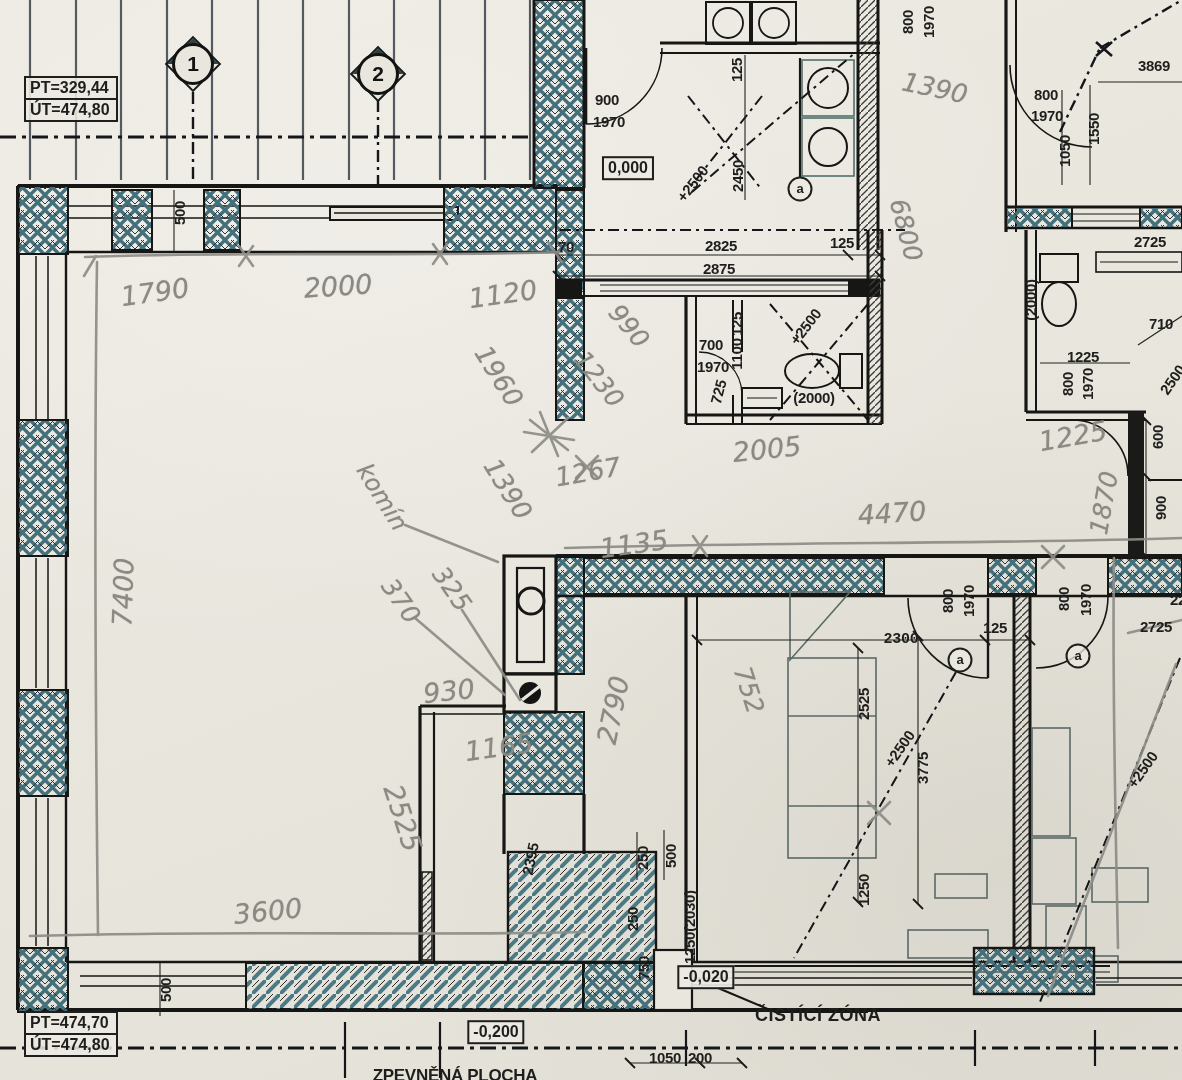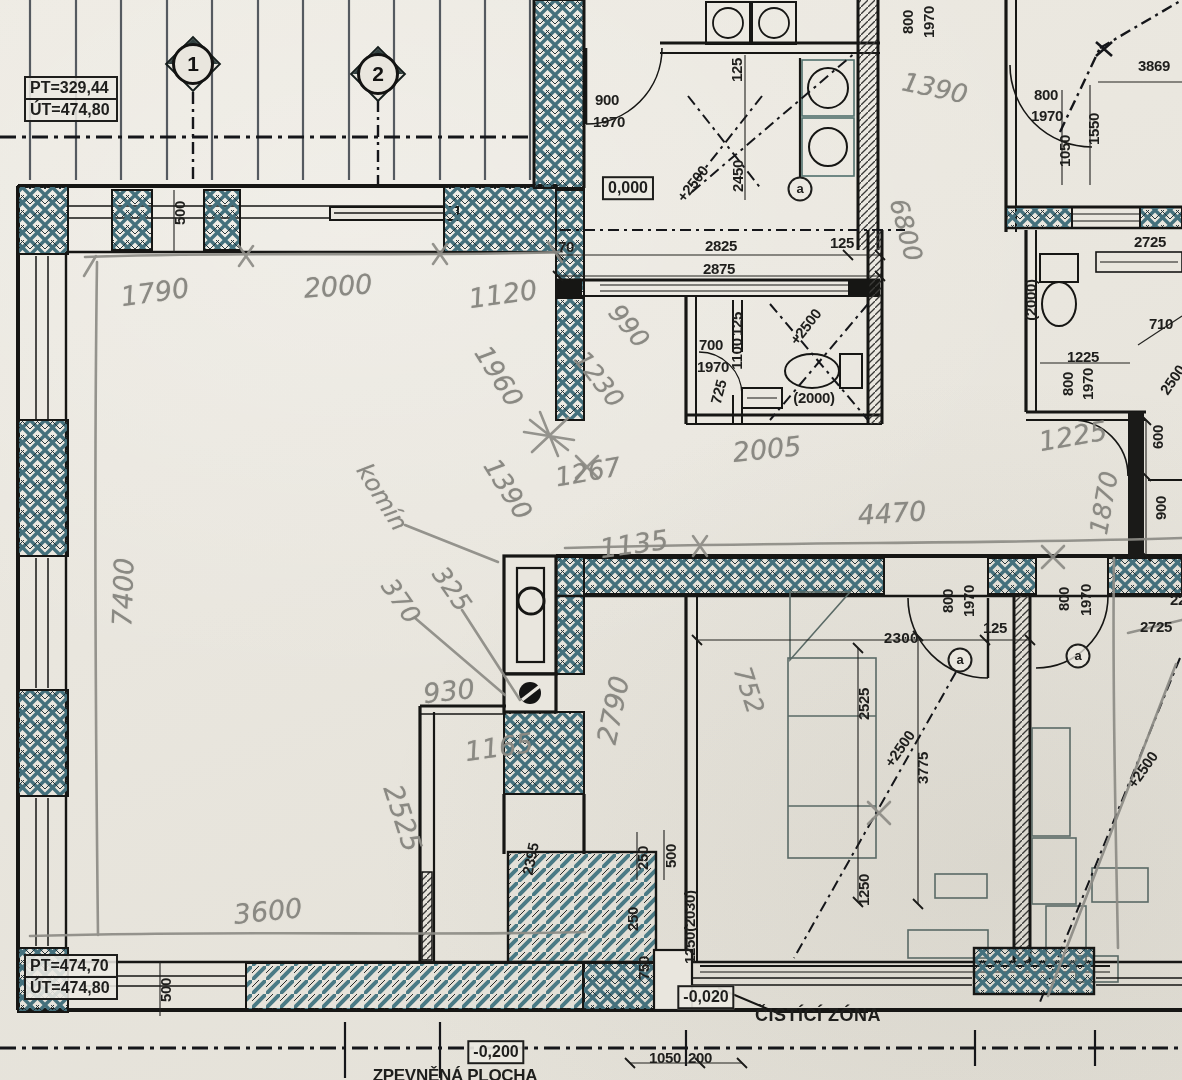--- a/index.html
+++ b/index.html
@@ -12,21 +12,21 @@
     background:
       radial-gradient(1200px 800px at 30% 20%, rgba(255,255,255,.25), rgba(0,0,0,0) 60%),
       radial-gradient(900px 700px at 85% 80%, rgba(120,115,100,.10), rgba(0,0,0,0) 70%),
       linear-gradient(160deg,#edeae2 0%,#e9e6de 45%,#e3e0d7 100%);
   }
   svg{position:absolute;left:0;top:0;}
   #labels{position:absolute;left:0;top:0;width:100%;height:100%;}
   .lbl{position:absolute;transform:translate(-50%,-50%) rotate(var(--r,0deg));white-space:nowrap;z-index:5;}
   .p{font:700 15px/1.1 "Liberation Sans",sans-serif;color:#1e1e1c;letter-spacing:-.3px;}
   .b{font:700 16px/1.1 "Liberation Sans",sans-serif;color:#1e1e1c;border:2px solid #1e1e1c;
-     padding:1px 4px;background:rgba(236,233,226,.92);margin-top:20px;}
+     padding:1px 4px;background:rgba(236,233,226,.92);}
   .u{font:700 18px/1.1 "Liberation Sans",sans-serif;color:#1e1e1c;letter-spacing:.5px;}
   .h{font:italic 400 27px/1 "DejaVu Sans",sans-serif;color:#8a8983;text-shadow:0 0 1px rgba(130,128,120,.55);}
   .c{width:21px;height:21px;border:2.2px solid #1e1e1c;border-radius:50%;
      font:700 13px/19px "Liberation Sans",sans-serif;text-align:center;color:#1e1e1c;
      background:rgba(236,233,226,.75);}
   .elev{position:absolute;z-index:6;}
   .erow{font:700 16px/1 "Liberation Sans",sans-serif;color:#1e1e1c;border:2.5px solid #1e1e1c;
         padding:2px 6px 2px 4px;background:rgba(236,233,226,.88);}
   .erow + .erow{margin-top:-2px;}
   .axis{position:absolute;width:46px;height:46px;z-index:6;}
@@ -295,21 +295,21 @@
     <path d="M693,536 L707,556 M707,536 L693,556"></path>
     <path d="M1176,664 L1048,996"></path>
     <path d="M96,256 L84,276"></path>
   </g>
 </svg>
 
   <div class="elev" style="left:24px;top:76px">
     <div class="erow">PT=329,44</div>
     <div class="erow">ÚT=474,80</div>
   </div>
-  <div class="elev" style="left:24px;top:954px">
+  <div class="elev" style="left:24px;top:1011px">
     <div class="erow">PT=474,70</div>
     <div class="erow">ÚT=474,80</div>
   </div>
 
   <div class="axis" style="left:170px;top:41px">
     <div class="dia"></div>
     <div class="cir">1</div>
   </div>
   <div class="axis" style="left:355px;top:51px">
     <div class="dia"></div>

